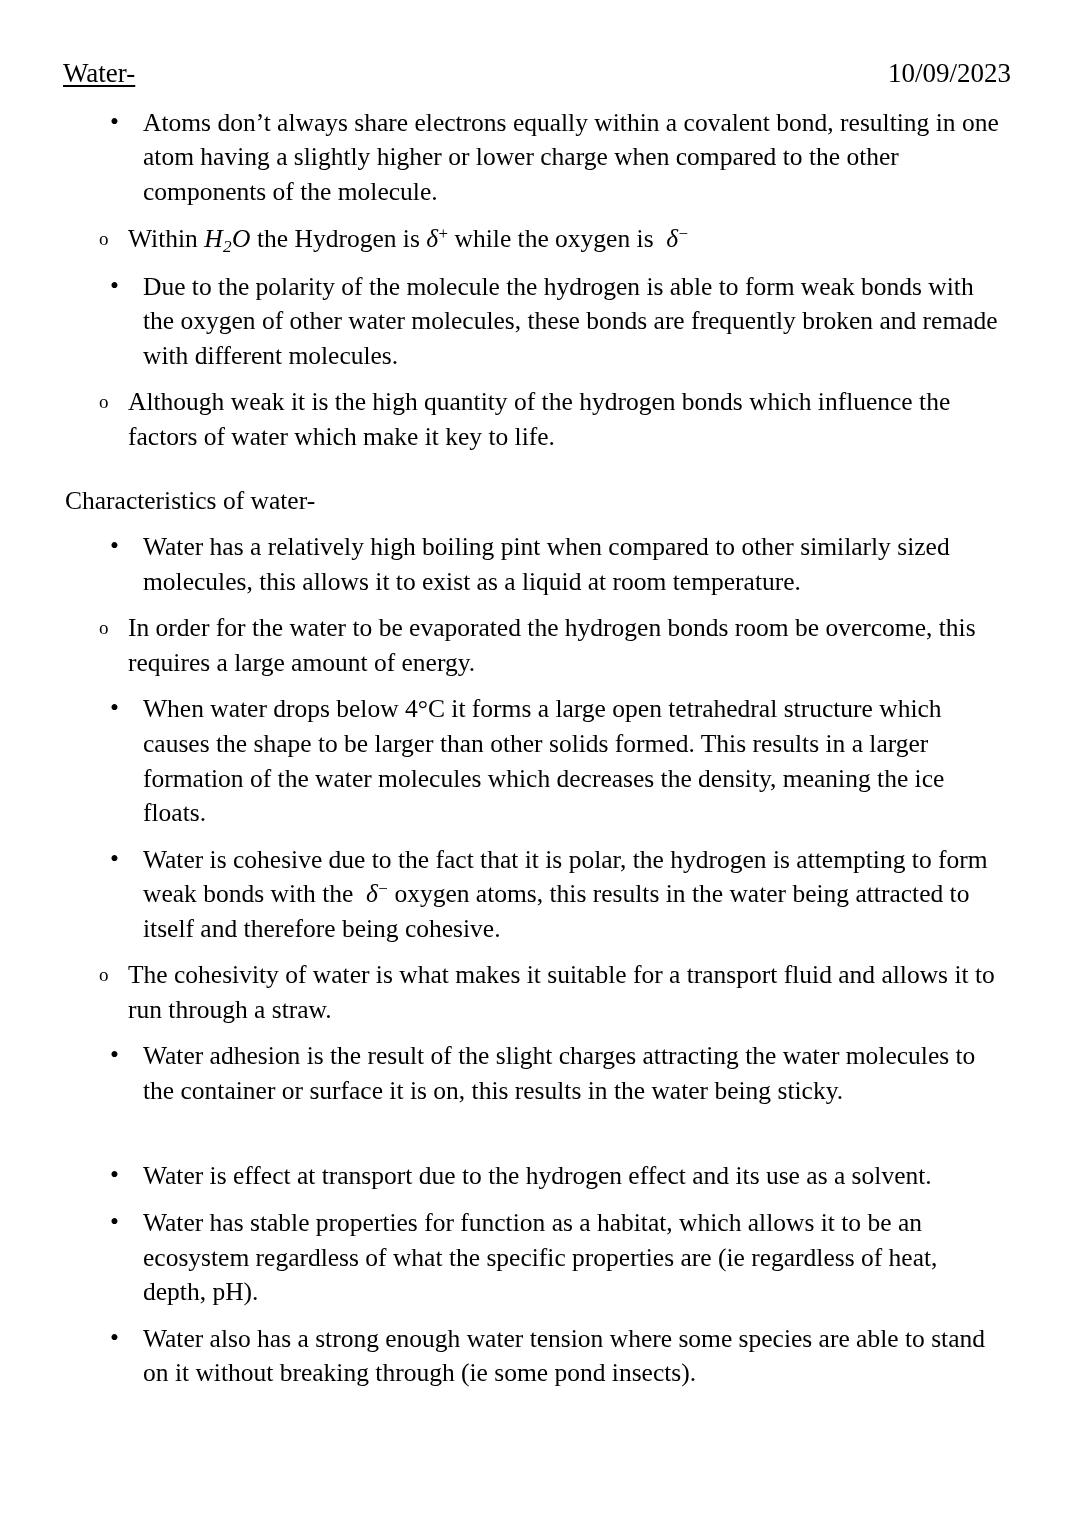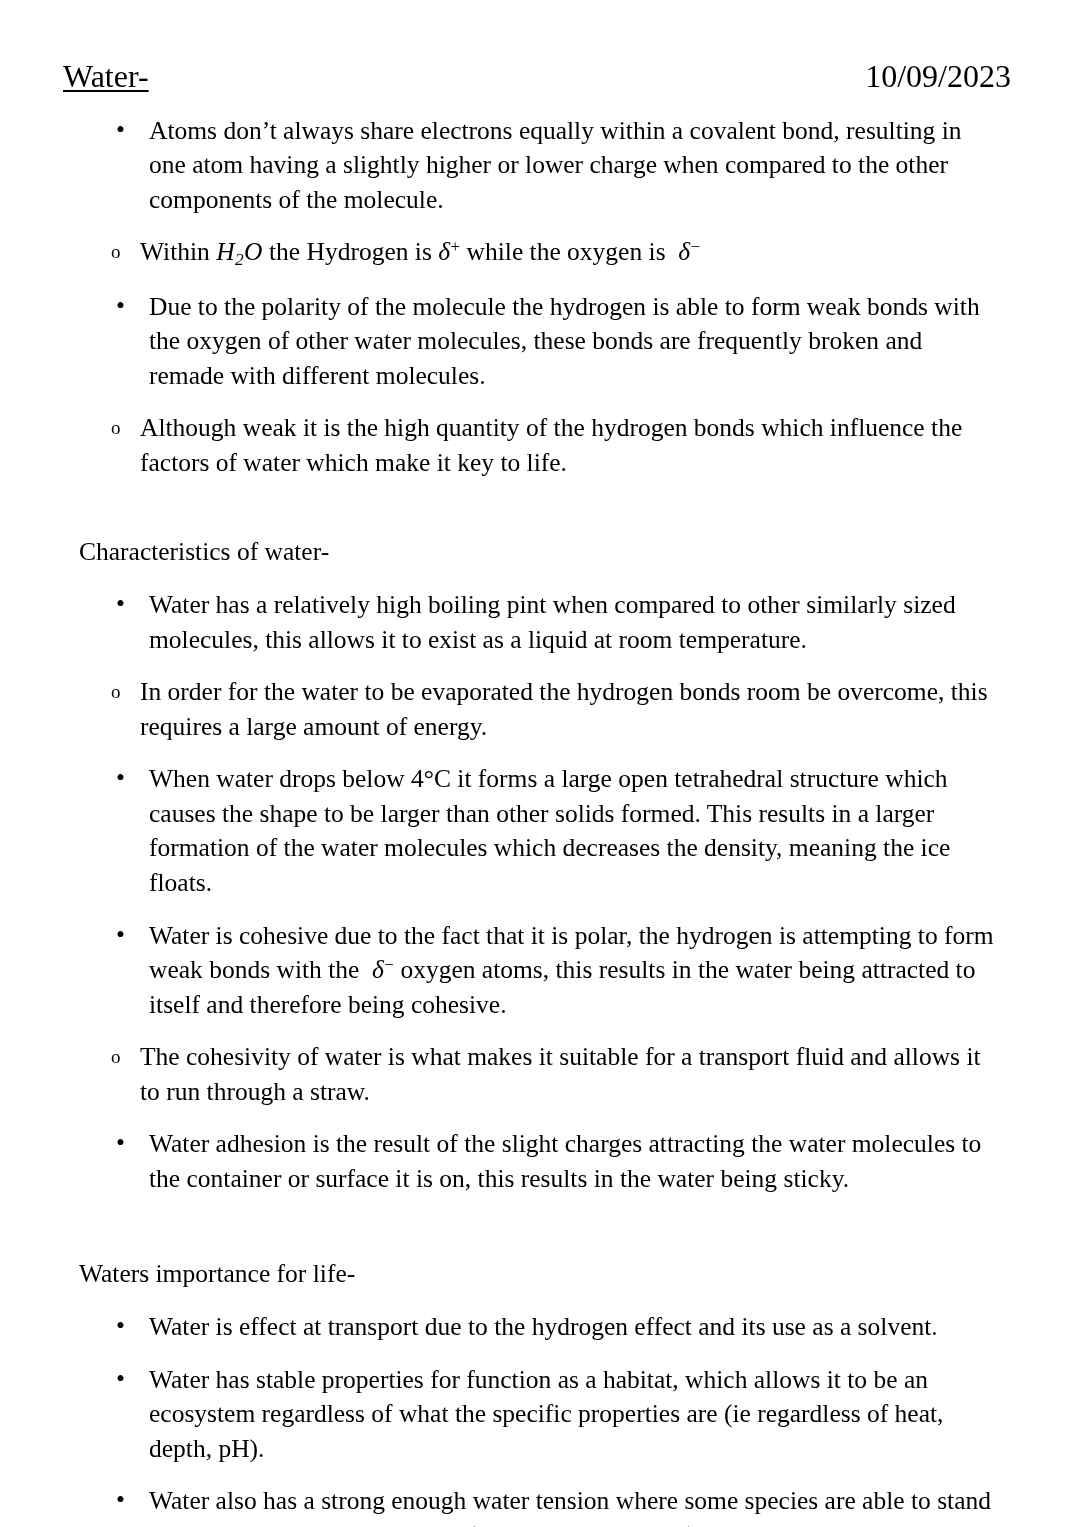--- a/index.html
+++ b/index.html
@@ -22,68 +22,68 @@
     left: 63px;
     top: 58px;
     width: 952px;
   }
 
   
   .header-row {
     display: flex;
     justify-content: space-between;
     align-items: flex-end;
-    font-size: 32px;
+    font-size: 27px;
     line-height: 1.18;
     margin-bottom: 16px;
   }
   .header-title {
     text-decoration: underline;
     text-underline-offset: 3px;
     text-decoration-thickness: 1.6px;
   }
   .header-date {
     padding-right: 4px;
   }
 
   
   .section-heading {
     font-size: 25.5px;
     line-height: 1.36;
-    margin: 16px;
+    margin: 2px;
     padding: 0;
   }
   .spacer-line {
     height: 27px;
   }
 
   
   ul.lvl1 {
     list-style: none;
     margin: 0;
     padding: 0;
   }
   ul.lvl1 > li.b1 {
     position: relative;
     padding-left: 68px;
     font-size: 25.5px;
     line-height: 1.355;
-    margin: 18px;
+    margin: 12px;
   }
   ul.lvl1 > li.b1::before {
     content: "\2022";
     position: absolute;
     left: 35px;
     top: -1px;
     font-size: 25.5px;
     line-height: 1.355;
   }
   ul.lvl2 {
     list-style: none;
-    margin: 12px;
+    margin: 0;
     padding: 0;
   }
   ul.lvl2 > li.b2 {
     position: relative;
     padding-left: 65px;
     font-size: 25.5px;
     line-height: 1.355;
     margin: 0;
   }
   ul.lvl2 > li.b2::before {
@@ -154,21 +154,20 @@
       <li style="list-style:none;">
         <ul class="lvl2">
           <li class="b2">The cohesivity of water is what makes it suitable for a transport fluid and allows it to run through a straw.</li>
         </ul>
       </li>
       <li class="b1">Water adhesion is the result of the slight charges attracting the water molecules to the container or surface it is on, this results in the water being sticky.</li>
     </ul>
 
     <div class="spacer-line"></div>
 
-    <p class="section-heading">Waters importance for life-</p>
     <ul class="lvl1">
       <li class="b1">Water is effect at transport due to the hydrogen effect and its use as a solvent.</li>
       <li class="b1">Water has stable properties for function as a habitat, which allows it to be an ecosystem regardless of what the specific properties are (ie regardless of heat, depth, pH).</li>
       <li class="b1">Water also has a strong enough water tension where some species are able to stand on it without breaking through (ie some pond insects).</li>
     </ul>
 
   </div>
 </div>
 
 </body></html>

